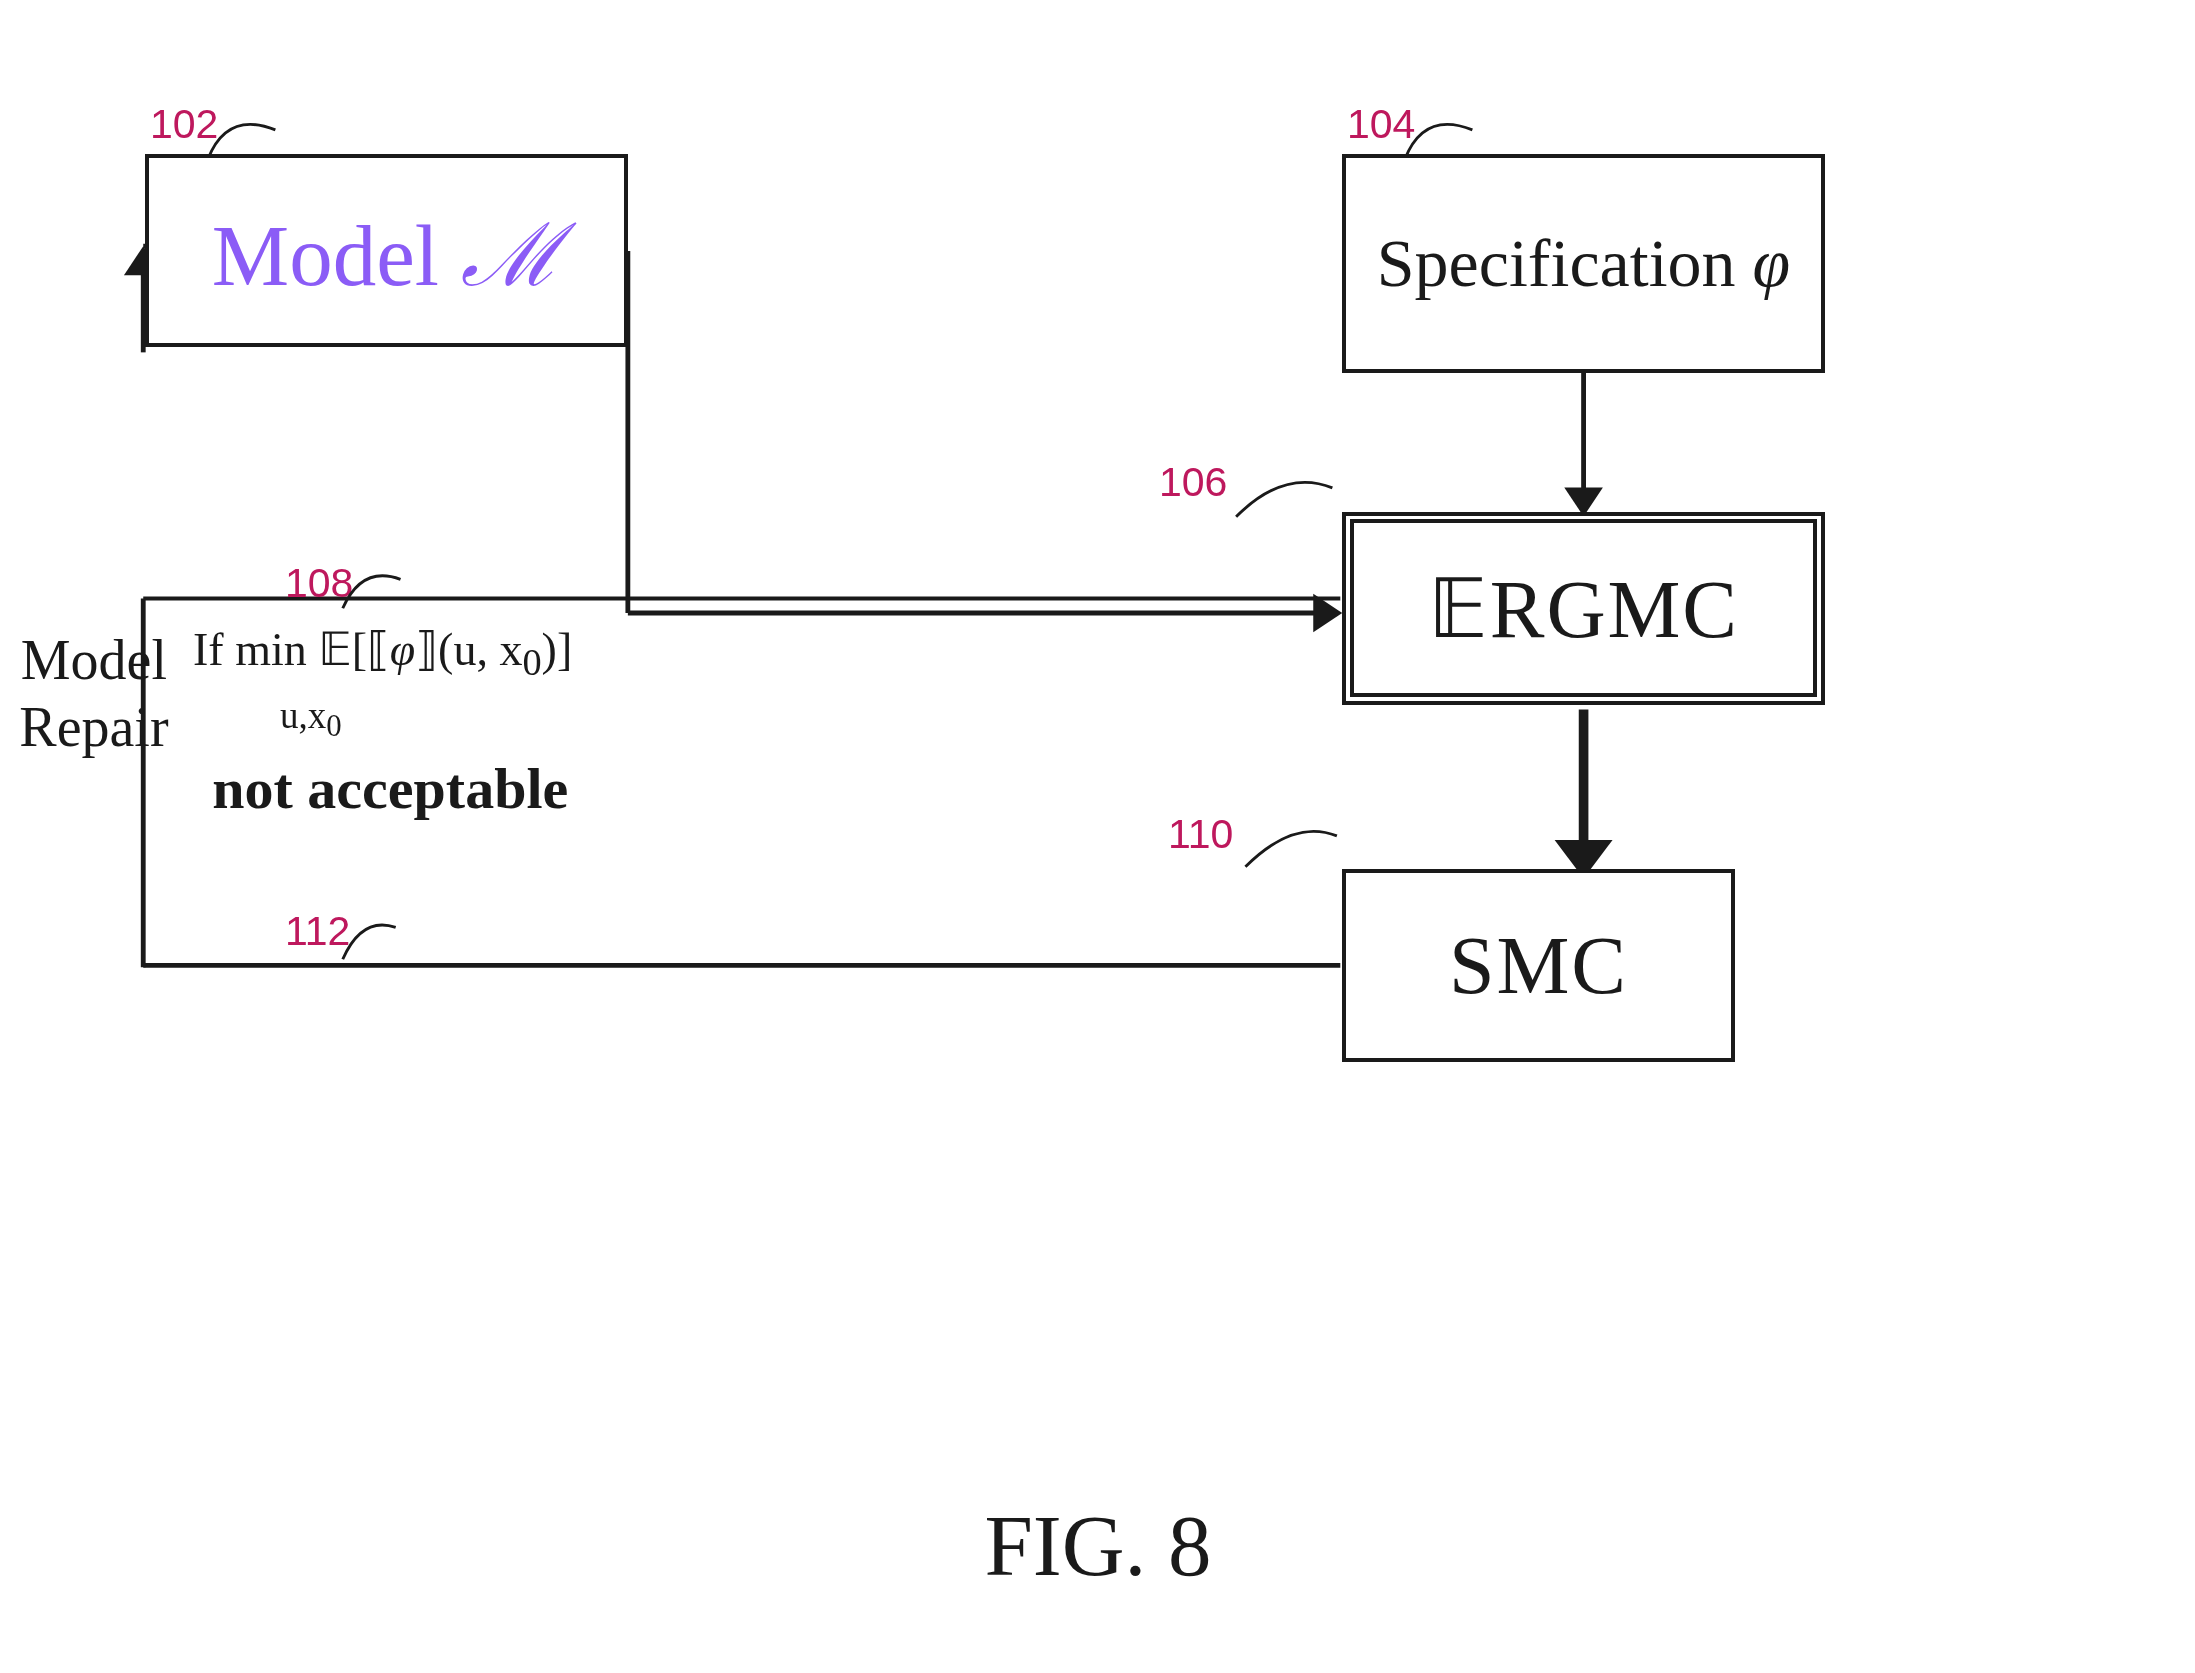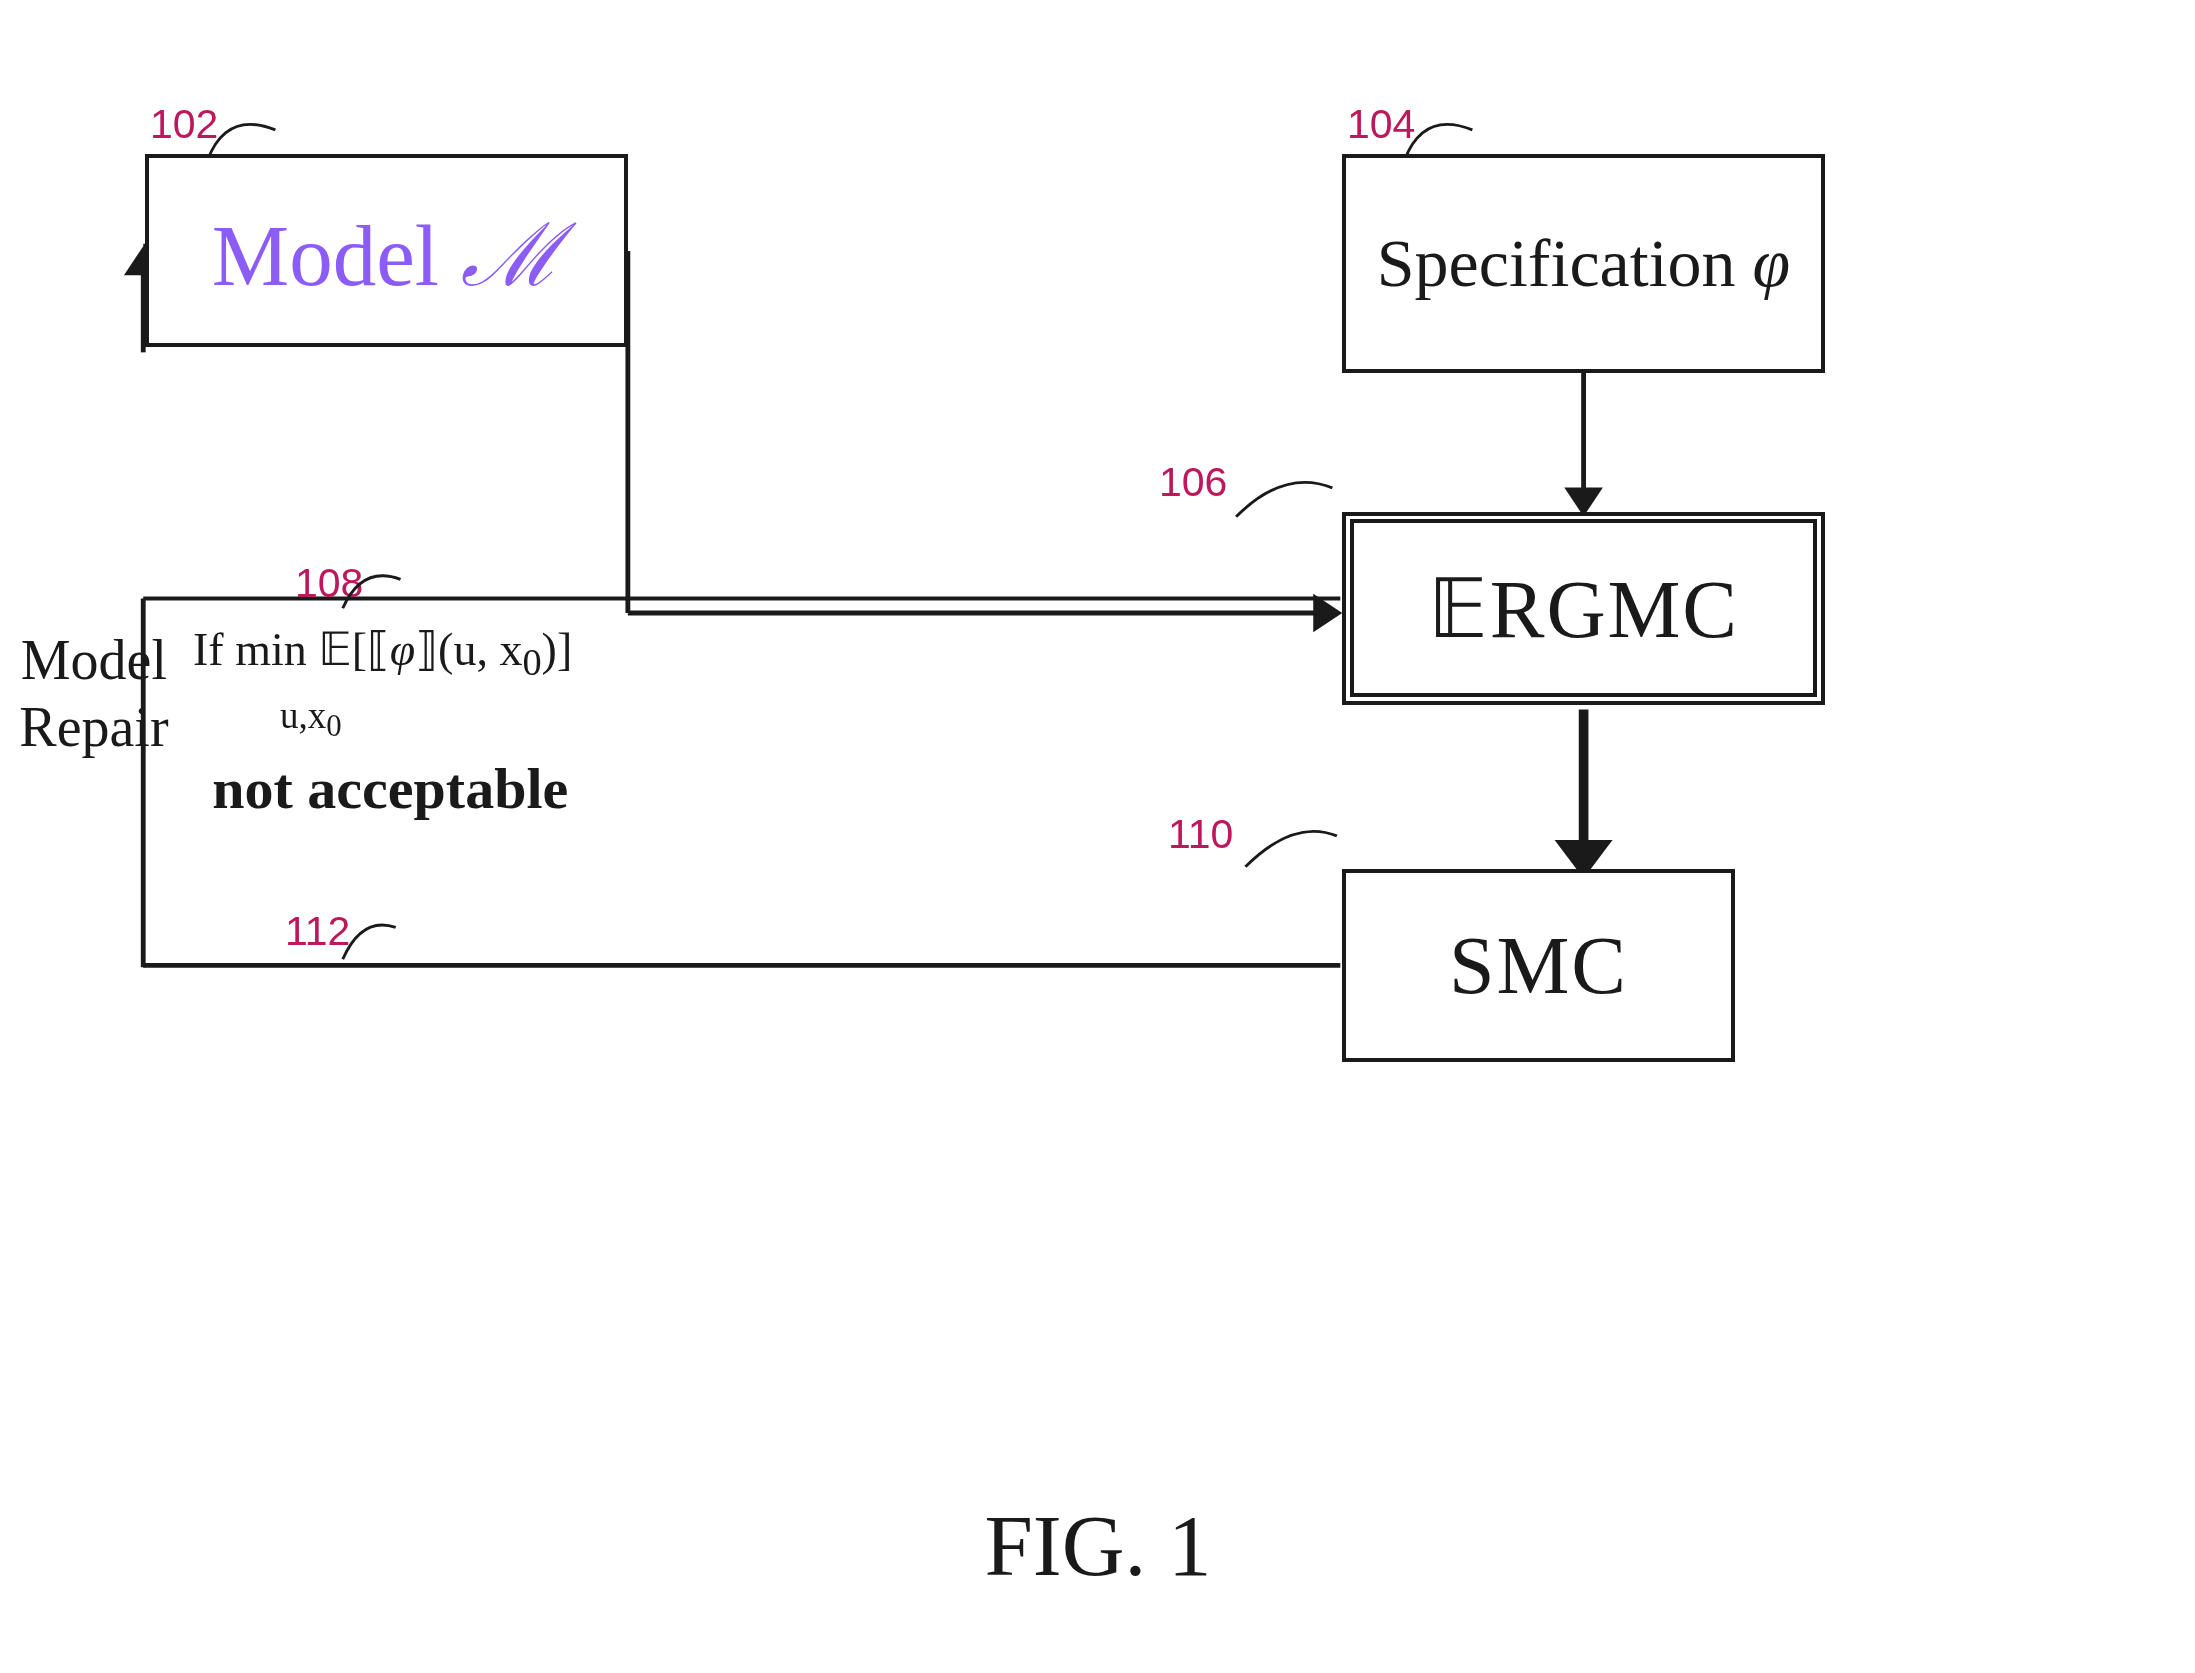--- a/index.html
+++ b/index.html
@@ -178,21 +178,21 @@
   <div class="ref-num" style="left:1347px; top:101px;">104</div>
   <svg style="position:absolute; top:101px; left:1347px; width:193px; height:77px;" viewBox="0 0 200 80" width="193" height="77">
     <path d="M 60 60 Q 80 10 130 30" stroke="#1a1a1a" stroke-width="3" fill="none"></path>
   </svg>
 
   <div class="ref-num" style="left:1159px; top:459px;">106</div>
   <svg style="position:absolute; top:459px; left:1159px; width:212px; height:77px;" viewBox="0 0 220 80" width="212" height="77">
     <path d="M 80 60 Q 130 10 180 30" stroke="#1a1a1a" stroke-width="3" fill="none"></path>
   </svg>
 
-  <div class="ref-num" style="left:295px; top:560px;">108</div>
+  <div class="ref-num" style="left:285px; top:560px;">108</div>
   <svg style="position:absolute; top:555px; left:285px; width:154px; height:68px;" viewBox="0 0 160 70" width="154" height="68">
     <path d="M 60 55 Q 80 10 120 25" stroke="#1a1a1a" stroke-width="3" fill="none"></path>
   </svg>
 
   <div class="ref-num" style="left:1168px; top:811px;">110</div>
   <svg style="position:absolute; top:809px; left:1168px; width:203px; height:77px;" viewBox="0 0 210 80" width="203" height="77">
     <path d="M 80 60 Q 130 10 175 28" stroke="#1a1a1a" stroke-width="3" fill="none"></path>
   </svg>
 
   <div class="ref-num" style="left:285px; top:908px;">112</div>
@@ -231,16 +231,16 @@
 
   <div class="condition-text" style="left:193px; top:618px; width:1062px;">
     <div>
       If min&nbsp;<span style="font-style:normal; font-weight:normal;">𝔼</span>[⟦<em>φ</em>⟧(u, x<sub>0</sub>)]
     </div>
     <div style="font-size:37px; padding-left:87px;">u,x<sub>0</sub></div>
     <div style="font-size:58px; font-weight:bold; padding-left:19.3px;">not acceptable</div>
   </div>
 
 
-  <div class="fig-label">FIG. 1</div>
+  <div class="fig-label">FIG. 8</div>
 
 </div>
 
 
 </body></html>

